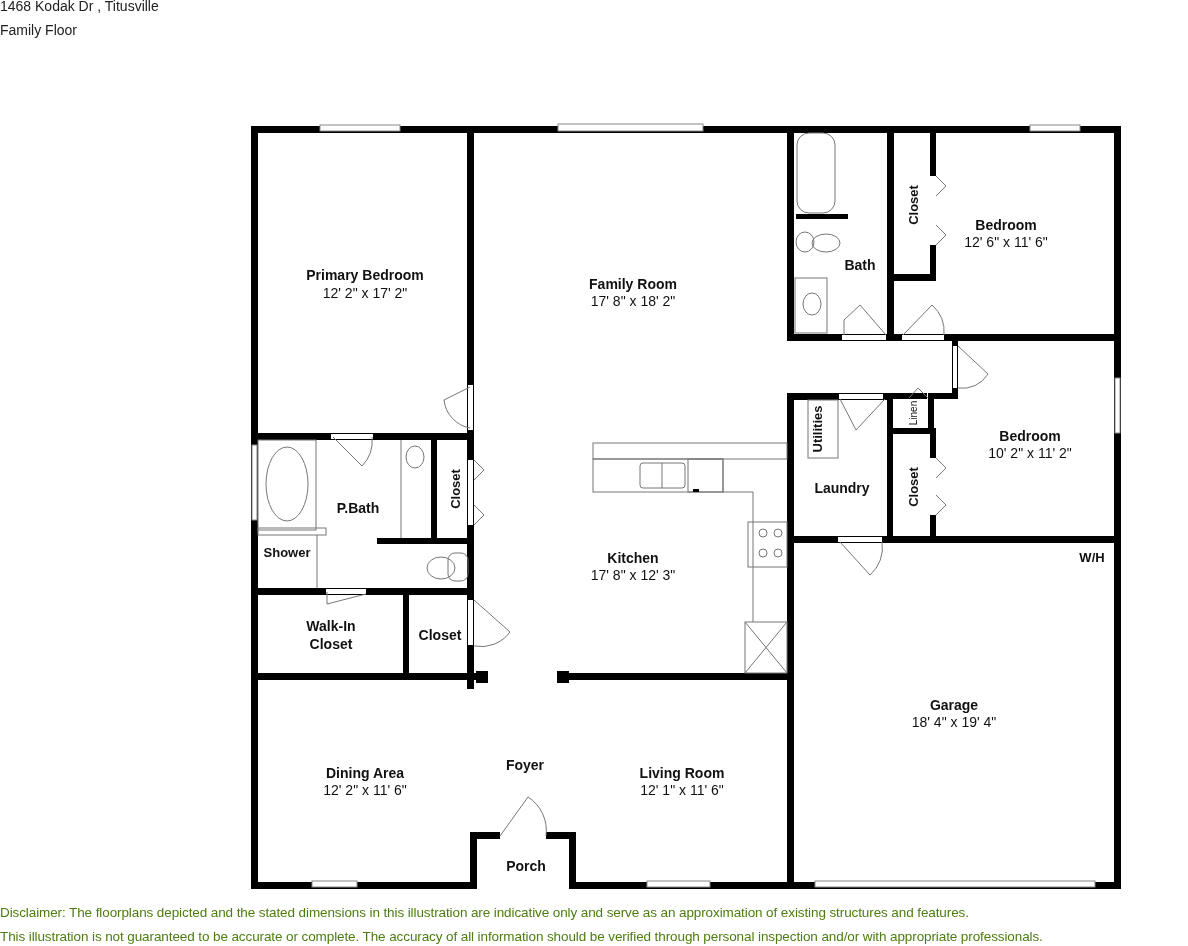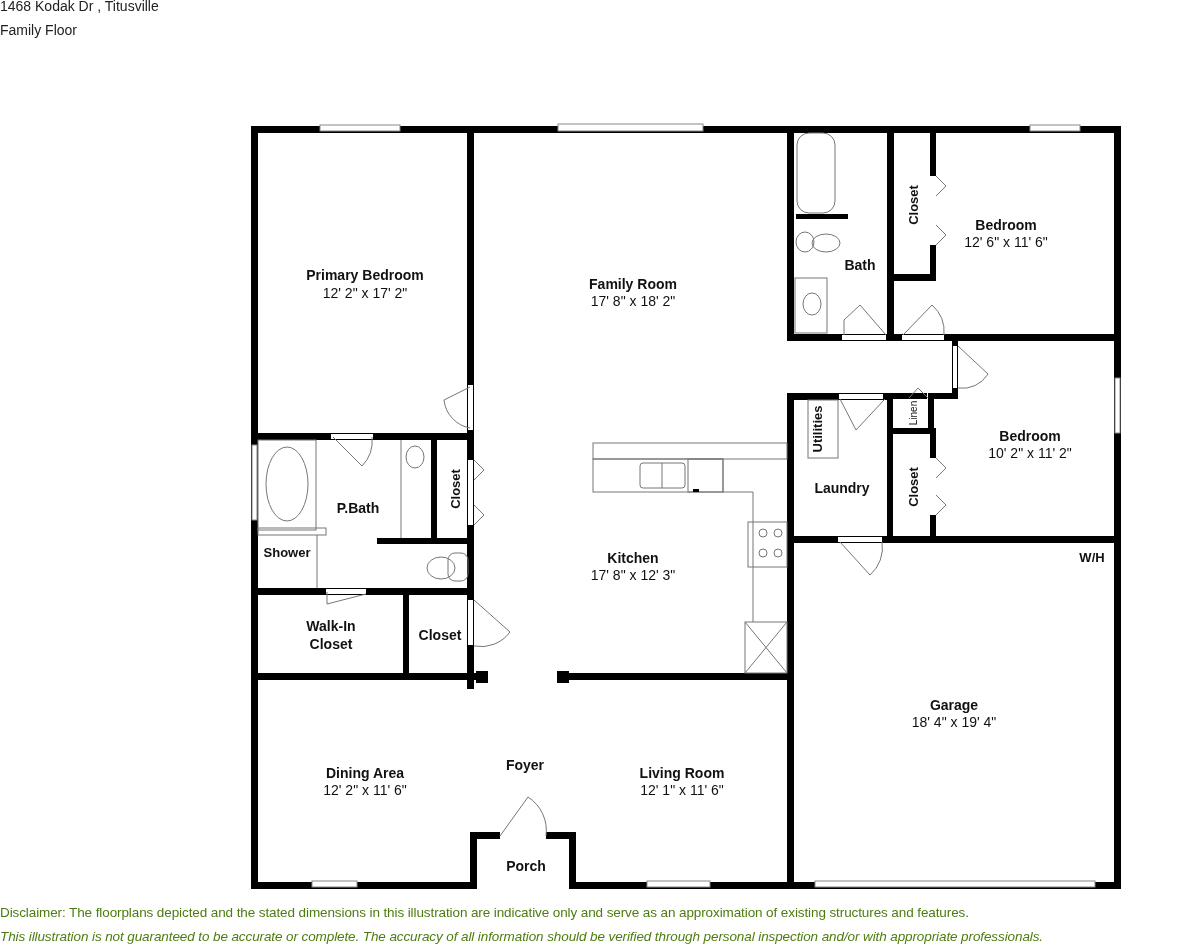--- a/index.html
+++ b/index.html
@@ -197,13 +197,13 @@
 
   <text class="rn" x="365" y="778">Dining Area</text>
   <text class="rd" x="365" y="795">12' 2" x 11' 6"</text>
   <text class="rn" x="525" y="770">Foyer</text>
   <text class="rn" x="682" y="778">Living Room</text>
   <text class="rd" x="682" y="795">12' 1" x 11' 6"</text>
   <text class="rn" x="526" y="871">Porch</text>
 </svg>
 
 <div class="disc" style="top:905px;">Disclaimer: The floorplans depicted and the stated dimensions in this illustration are indicative only and serve as an approximation of existing structures and features.</div>
-<div class="disc" style="top:929px;font-style:italic;">This illustration is not guaranteed to be accurate or complete. The accuracy of all information should be verified through personal inspection and/or with appropriate professionals.</div>
+<div class="disc" style="top:929px;">This illustration is not guaranteed to be accurate or complete. The accuracy of all information should be verified through personal inspection and/or with appropriate professionals.</div>
 
 </body></html>

